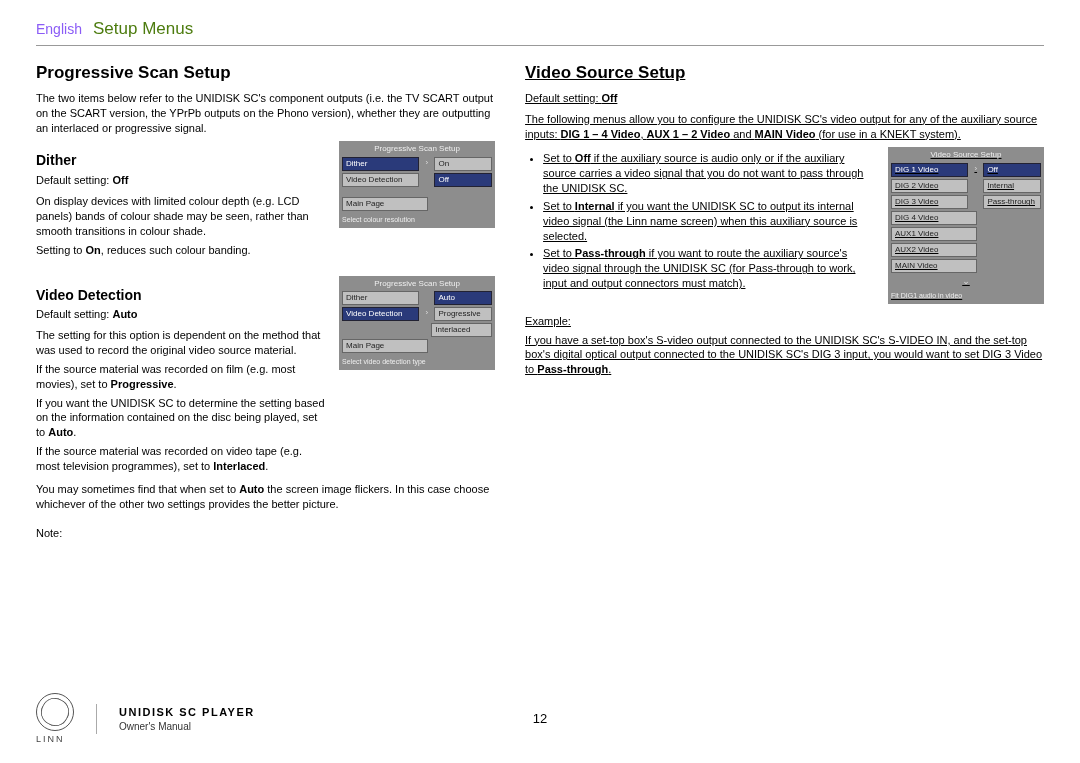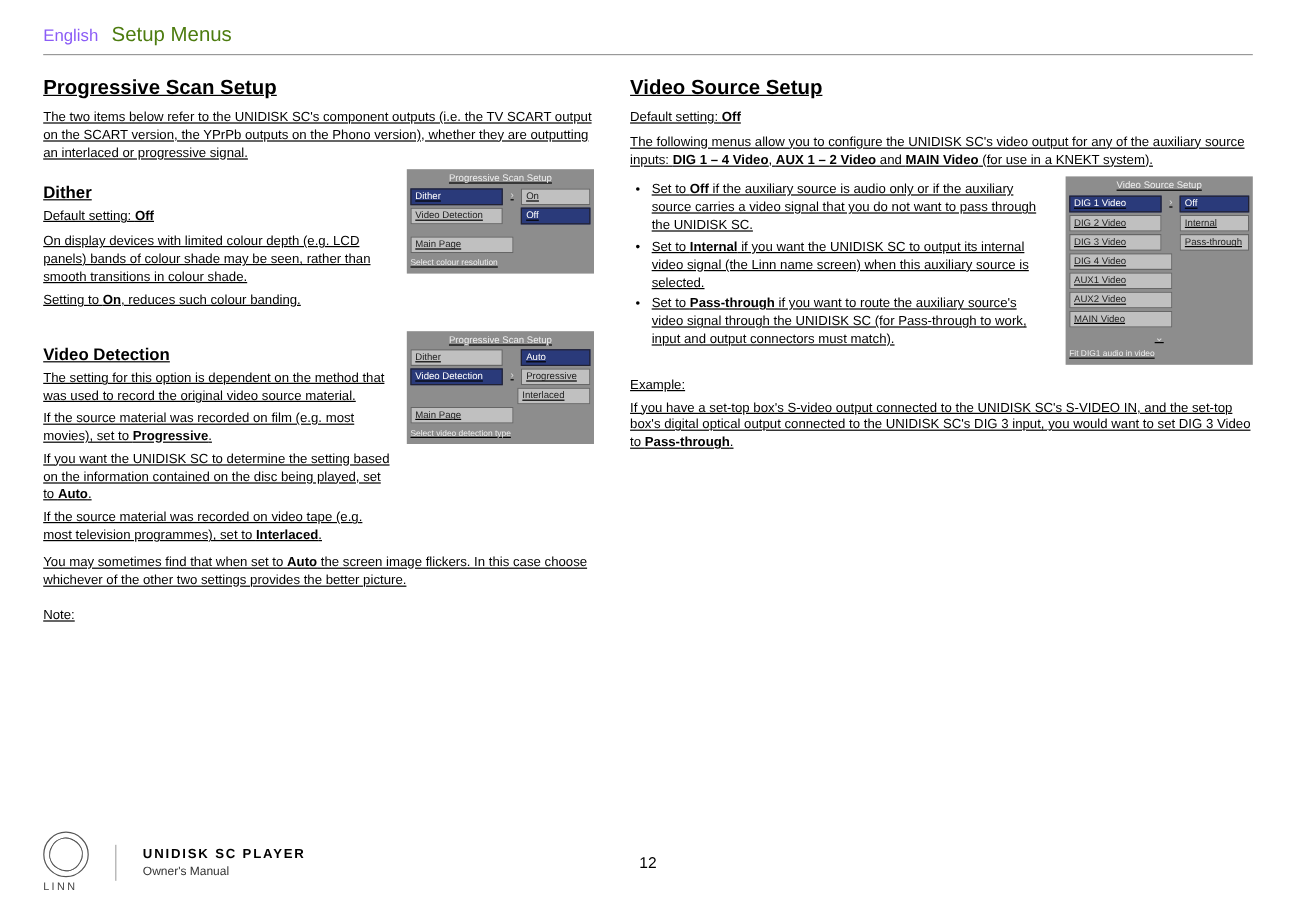--- a/index.html
+++ b/index.html
@@ -29,21 +29,21 @@
   }
   .top-header .title {
     font-size: 17px;
     font-weight: normal;
     color: #4d7c0f;
   }
   .columns {
     display: flex;
     gap: 30px;
   }
-  .col-left { width: 460px; text-decoration: underline; }
+  .col-left { width: 460px; }
   .col-right { width: 520px; text-decoration: underline; }
   h2.section {
     font-size: 17px;
     font-weight: bold;
     margin: 4px 0 6px 0;
   }
   h3.sub {
     font-size: 14px;
     font-weight: bold;
     margin: 10px 0 2px 0;
@@ -215,20 +215,23 @@
           <div class="menu-row">
               <div class="menu-cell left">Main Page</div>
             </div>
           <div class="shot-footer">Select colour resolution</div>
         </div>
       </div>
 
       <div class="block-row" style="margin-top:14px">
         <div class="text-col">
           <h3 class="sub">Video Detection</h3>
+          <p class="default">
+            <span>Default setting: </span><b>Auto</b>
+          </p>
           <p>The setting for this option is dependent on the method that was used to record the original video source material.</p>
           <p><span>If the source material was recorded on film (e.g. most movies), set to </span><b>Progressive</b><span>.</span></p>
           <p><span>If you want the UNIDISK SC to determine the setting based on the information contained on the disc being played, set to </span><b>Auto</b><span>.</span></p>
           <p><span>If the source material was recorded on video tape (e.g. most television programmes), set to </span><b>Interlaced</b><span>.</span></p>
         </div>
         <div class="menu-shot">
           <div class="shot-title">Progressive Scan Setup</div>
           <div class="menu-row">
               <div class="menu-cell left">Dither</div>
               <div class="menu-cell arrow"></div>

